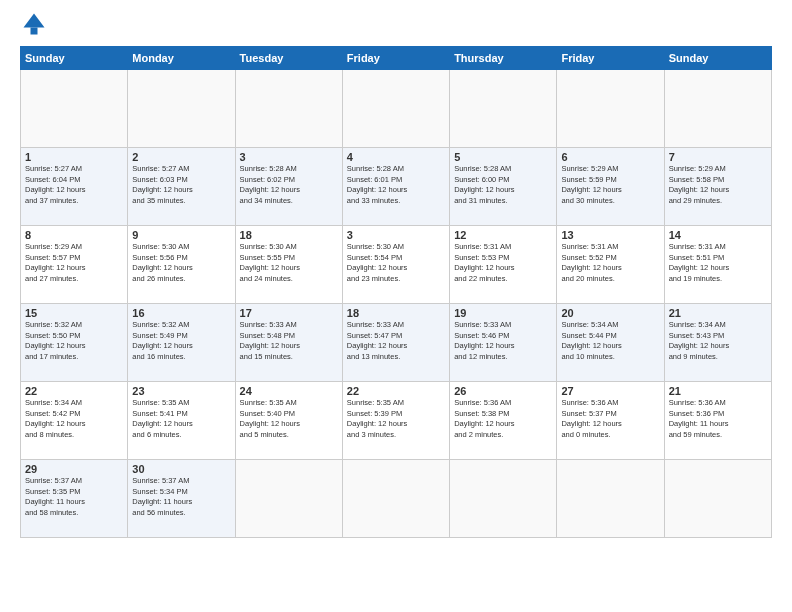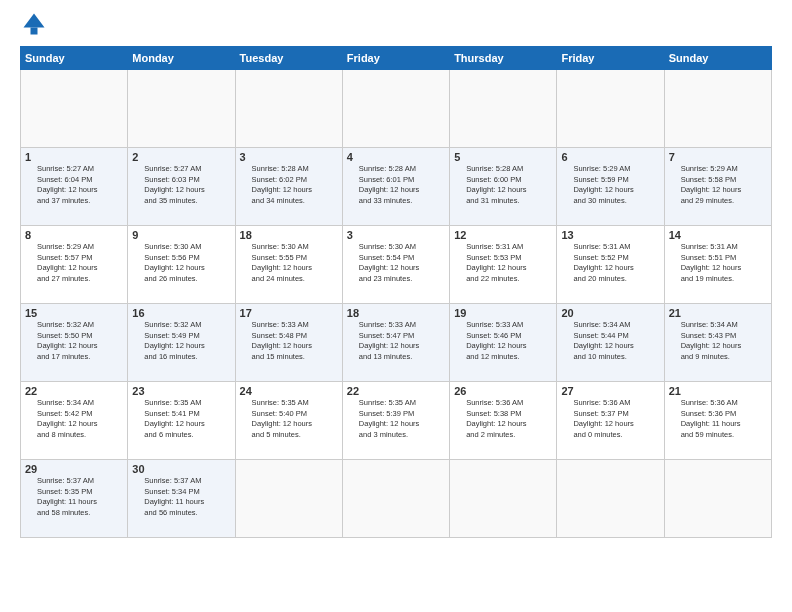--- a/index.html
+++ b/index.html
@@ -81,21 +81,20 @@
       font-size: 11px;
       font-weight: bold;
       color: #333;
       display: block;
       margin-bottom: 1px;
     }
     .day-info {
       font-size: 7.5px;
       line-height: 1.4;
       color: #333;
-      margin-left: 12px;
     }
     .empty-cell {
       background: #f9f9f9 !important;
     }
   </style>
 </head>
 <body>
 
 <div class="page">
   <div class="header">

